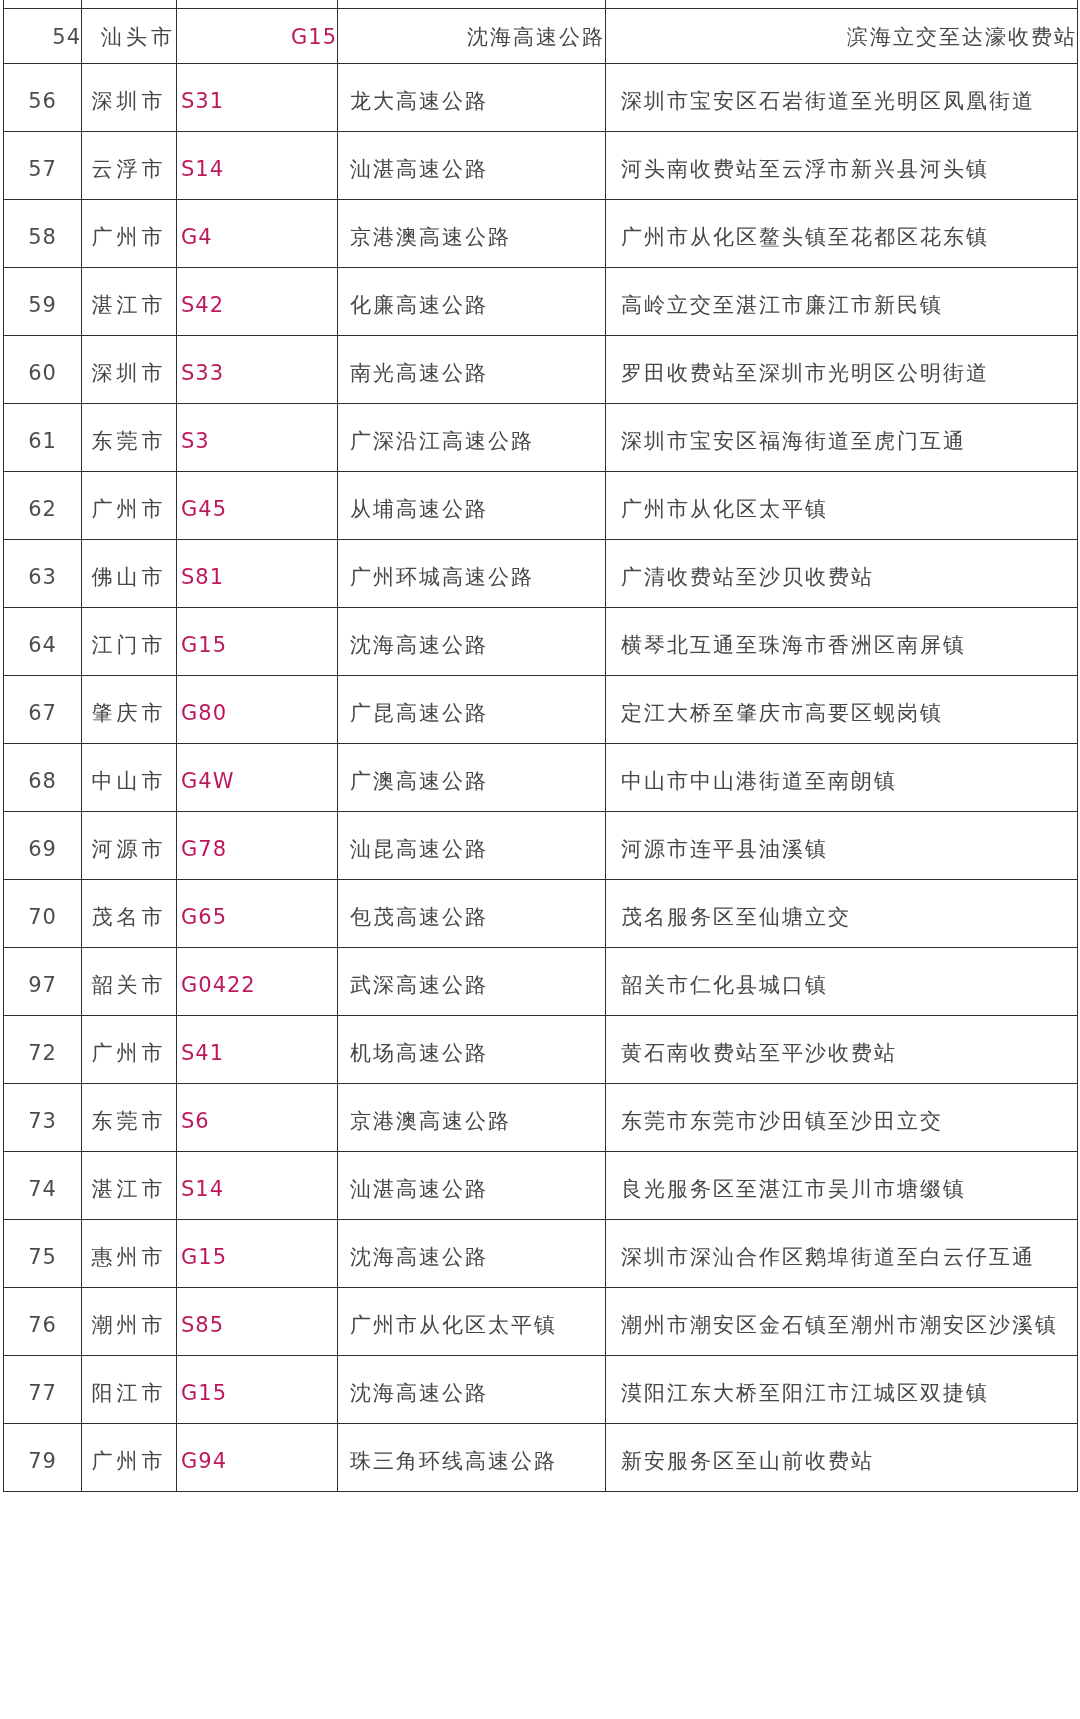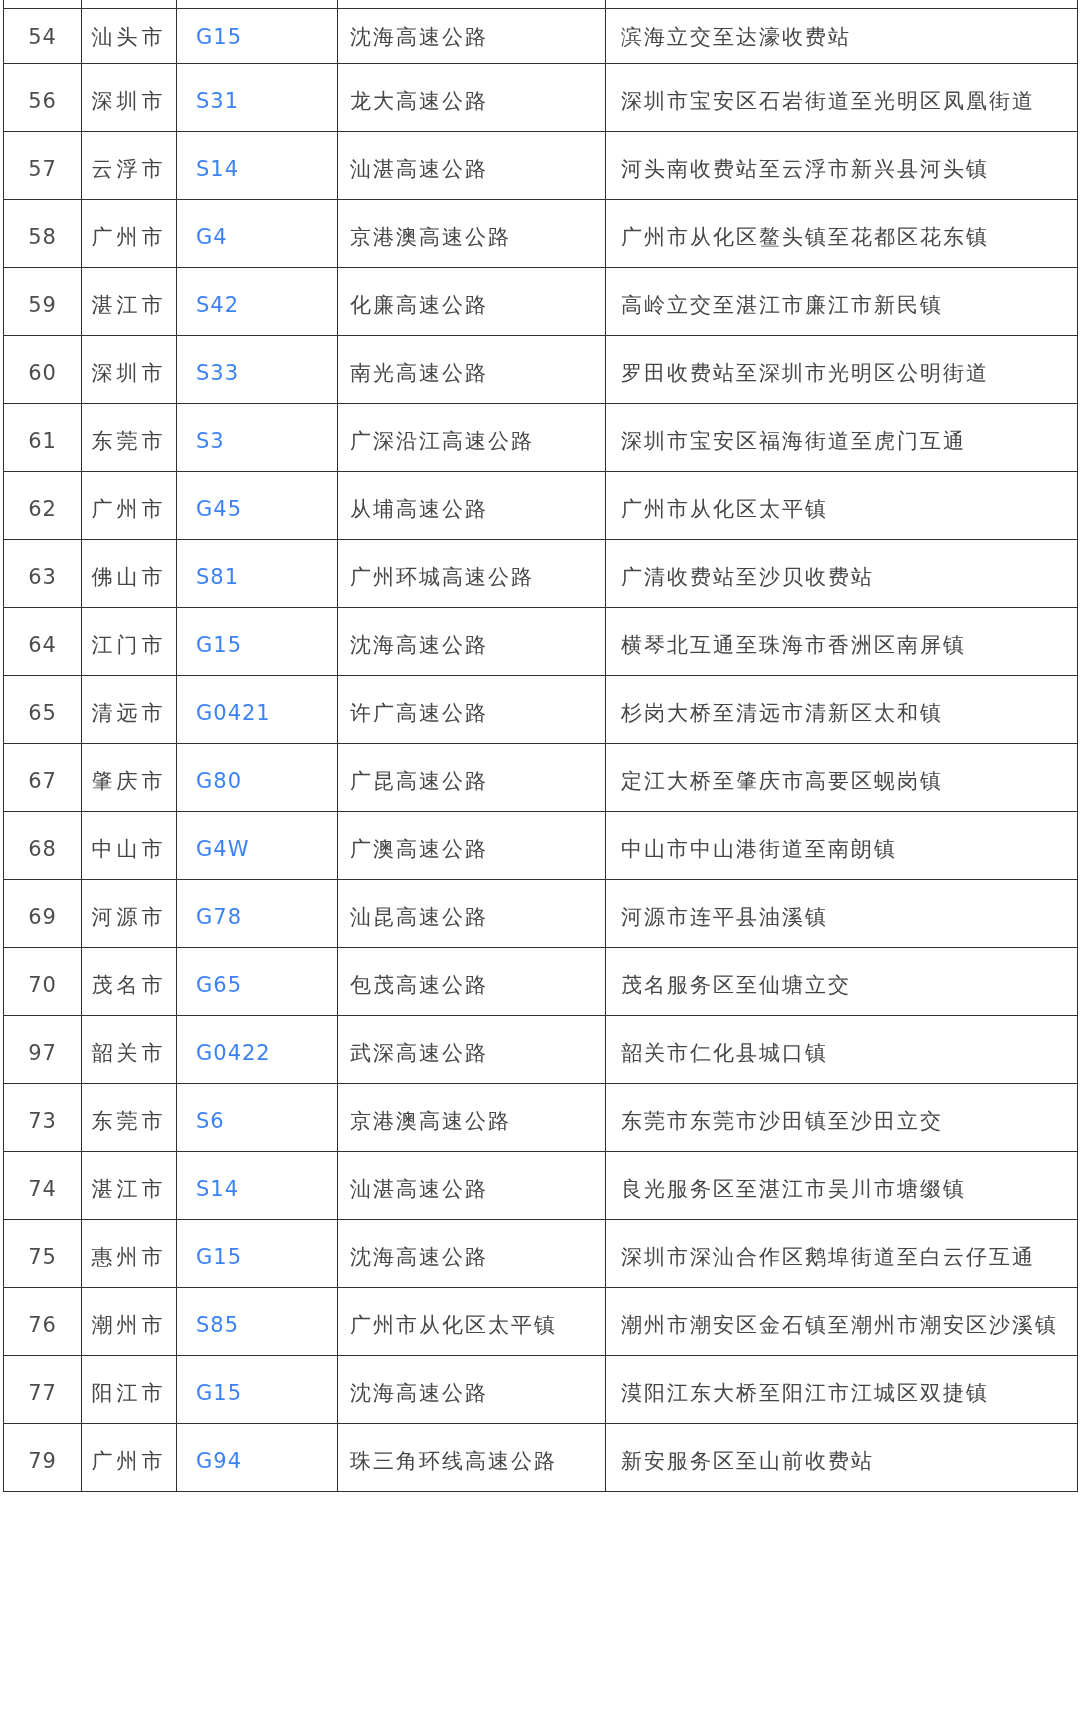--- a/index.html
+++ b/index.html
@@ -34,35 +34,35 @@
     line-height: 1;
     letter-spacing: 2px;
     overflow: hidden;
     white-space: nowrap;
   }
   tr.partial-row td {
     height: 9px;
     border-top: none;
   }
   tr.data-row td { height: 60px; padding-top: 7px; }
-  tr.first-data-row td { height: 51px; padding-top: 3px; }
+  tr.first-data-row td { height: 51px; padding-top: 3px; text-align: right; }
   td.no-cell {
     text-align: center;
     letter-spacing: 1px;
     color: #4d4d4d;
   }
   td.city-cell {
     text-align: center;
     letter-spacing: 4px;
   }
   td.code-cell {
     text-align: left;
-    padding-left: 19px;
+    padding-left: 4px;
     letter-spacing: 1px;
-    color: #3b82f6;
+    color: #be185d;
   }
   td.road-cell {
     text-align: left;
     padding-left: 12px;
   }
   td.section-cell {
     text-align: left;
     padding-left: 15px;
   }
 </style>
@@ -150,27 +150,20 @@
           <td class="section-cell">广清收费站至沙贝收费站</td>
         </tr>
         <tr class="data-row">
           <td class="no-cell">64</td>
           <td class="city-cell">江门市</td>
           <td class="code-cell">G15</td>
           <td class="road-cell">沈海高速公路</td>
           <td class="section-cell">横琴北互通至珠海市香洲区南屏镇</td>
         </tr>
         <tr class="data-row">
-          <td class="no-cell">65</td>
-          <td class="city-cell">清远市</td>
-          <td class="code-cell">G0421</td>
-          <td class="road-cell">许广高速公路</td>
-          <td class="section-cell">杉岗大桥至清远市清新区太和镇</td>
-        </tr>
-        <tr class="data-row">
           <td class="no-cell">67</td>
           <td class="city-cell">肇庆市</td>
           <td class="code-cell">G80</td>
           <td class="road-cell">广昆高速公路</td>
           <td class="section-cell">定江大桥至肇庆市高要区蚬岗镇</td>
         </tr>
         <tr class="data-row">
           <td class="no-cell">68</td>
           <td class="city-cell">中山市</td>
           <td class="code-cell">G4W</td>
@@ -192,20 +185,27 @@
           <td class="section-cell">茂名服务区至仙塘立交</td>
         </tr>
         <tr class="data-row">
           <td class="no-cell">97</td>
           <td class="city-cell">韶关市</td>
           <td class="code-cell">G0422</td>
           <td class="road-cell">武深高速公路</td>
           <td class="section-cell">韶关市仁化县城口镇</td>
         </tr>
         <tr class="data-row">
+          <td class="no-cell">72</td>
+          <td class="city-cell">广州市</td>
+          <td class="code-cell">S41</td>
+          <td class="road-cell">机场高速公路</td>
+          <td class="section-cell">黄石南收费站至平沙收费站</td>
+        </tr>
+        <tr class="data-row">
           <td class="no-cell">73</td>
           <td class="city-cell">东莞市</td>
           <td class="code-cell">S6</td>
           <td class="road-cell">京港澳高速公路</td>
           <td class="section-cell">东莞市东莞市沙田镇至沙田立交</td>
         </tr>
         <tr class="data-row">
           <td class="no-cell">74</td>
           <td class="city-cell">湛江市</td>
           <td class="code-cell">S14</td>

